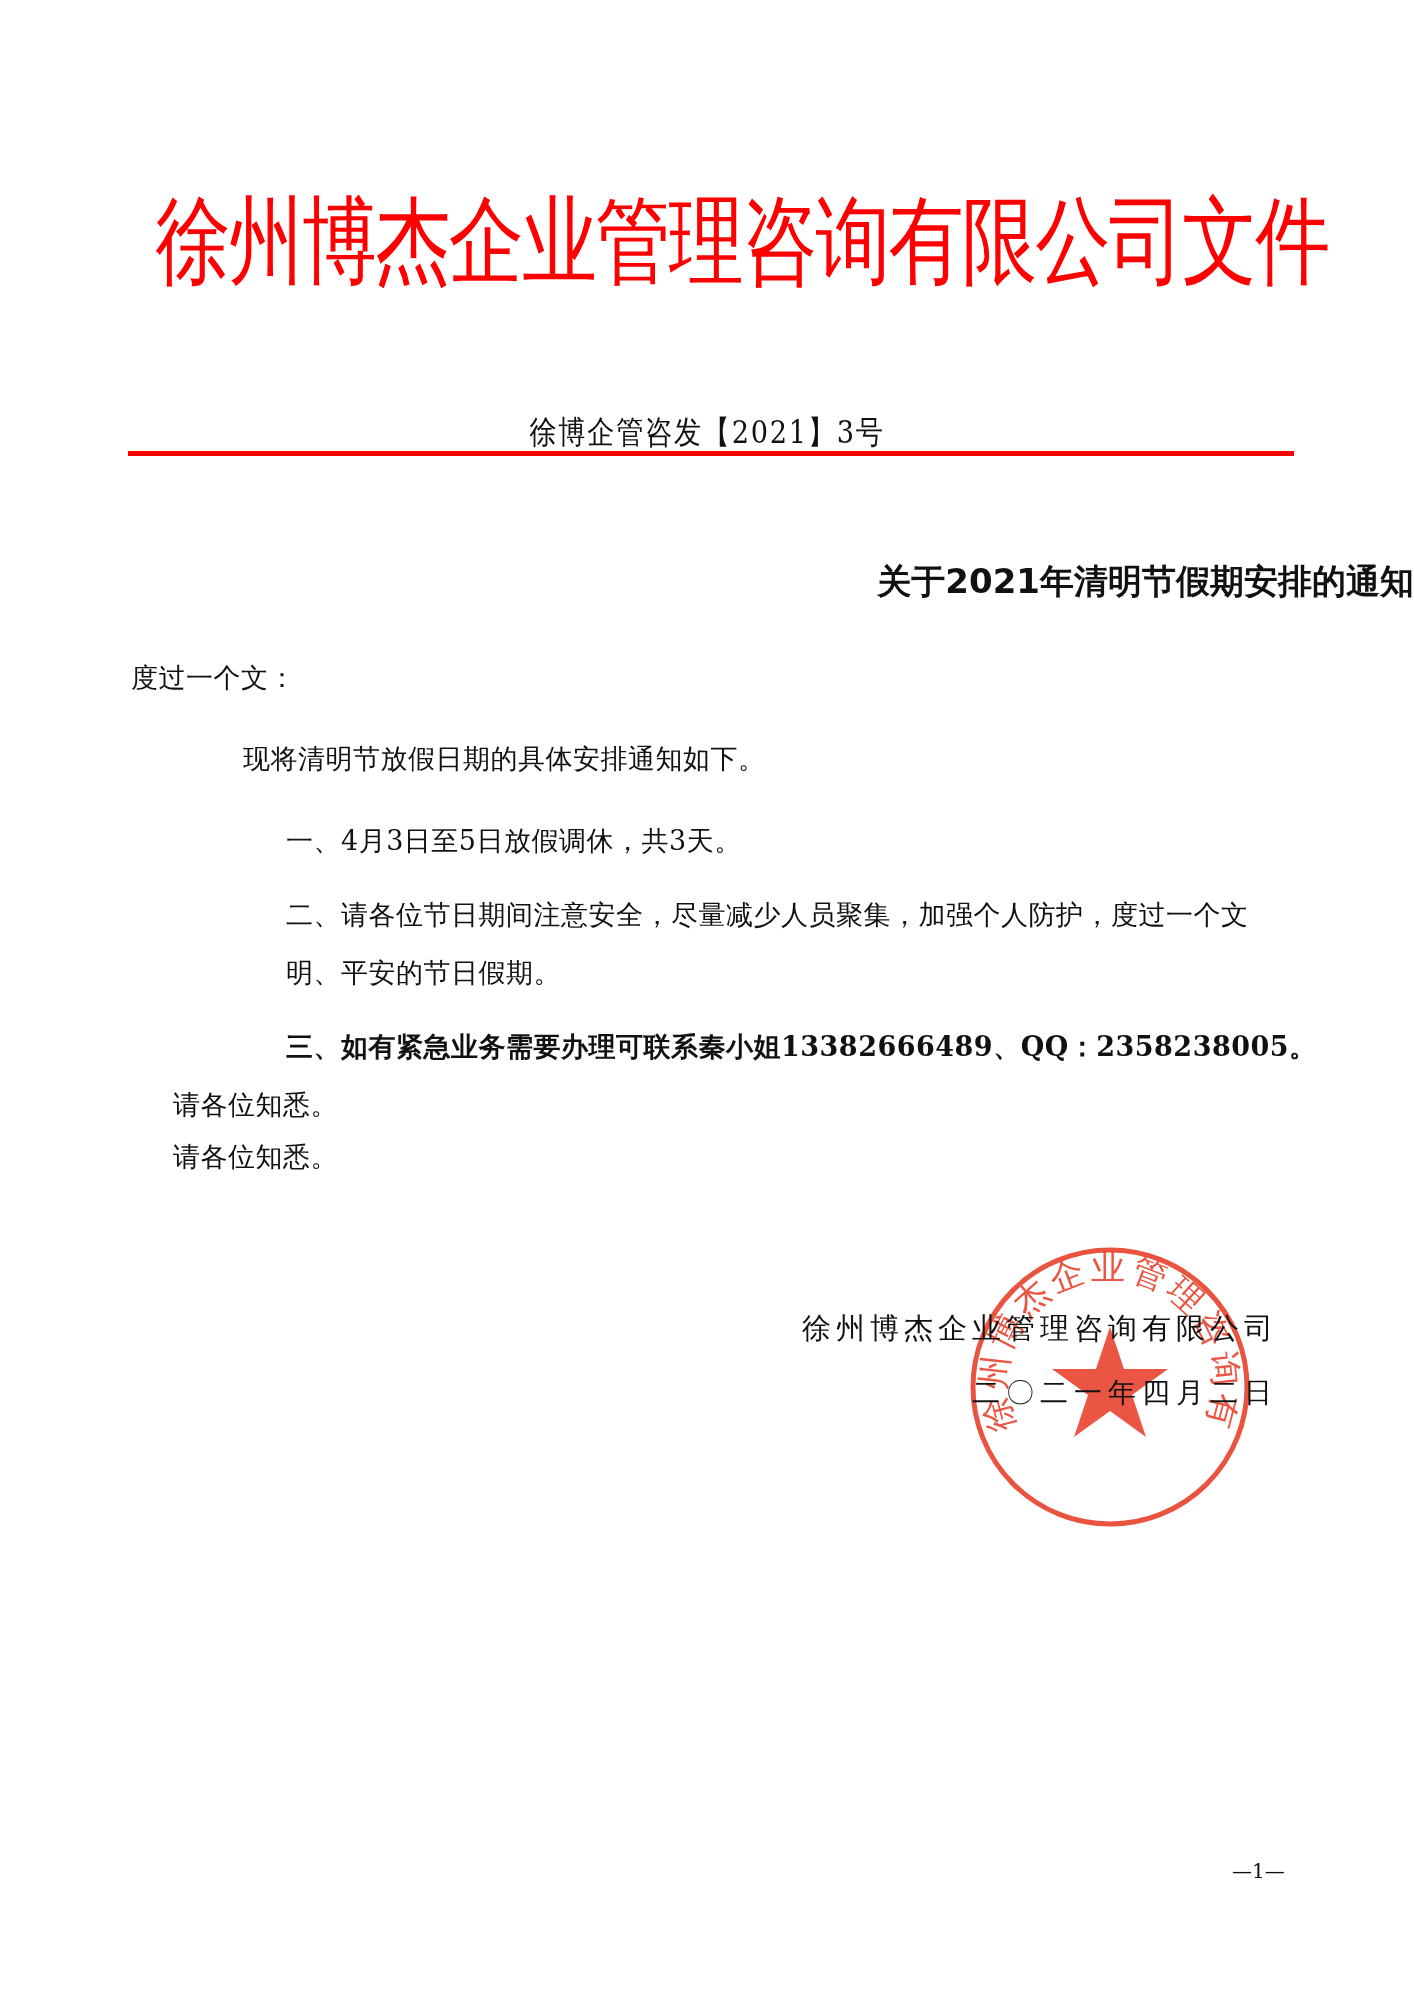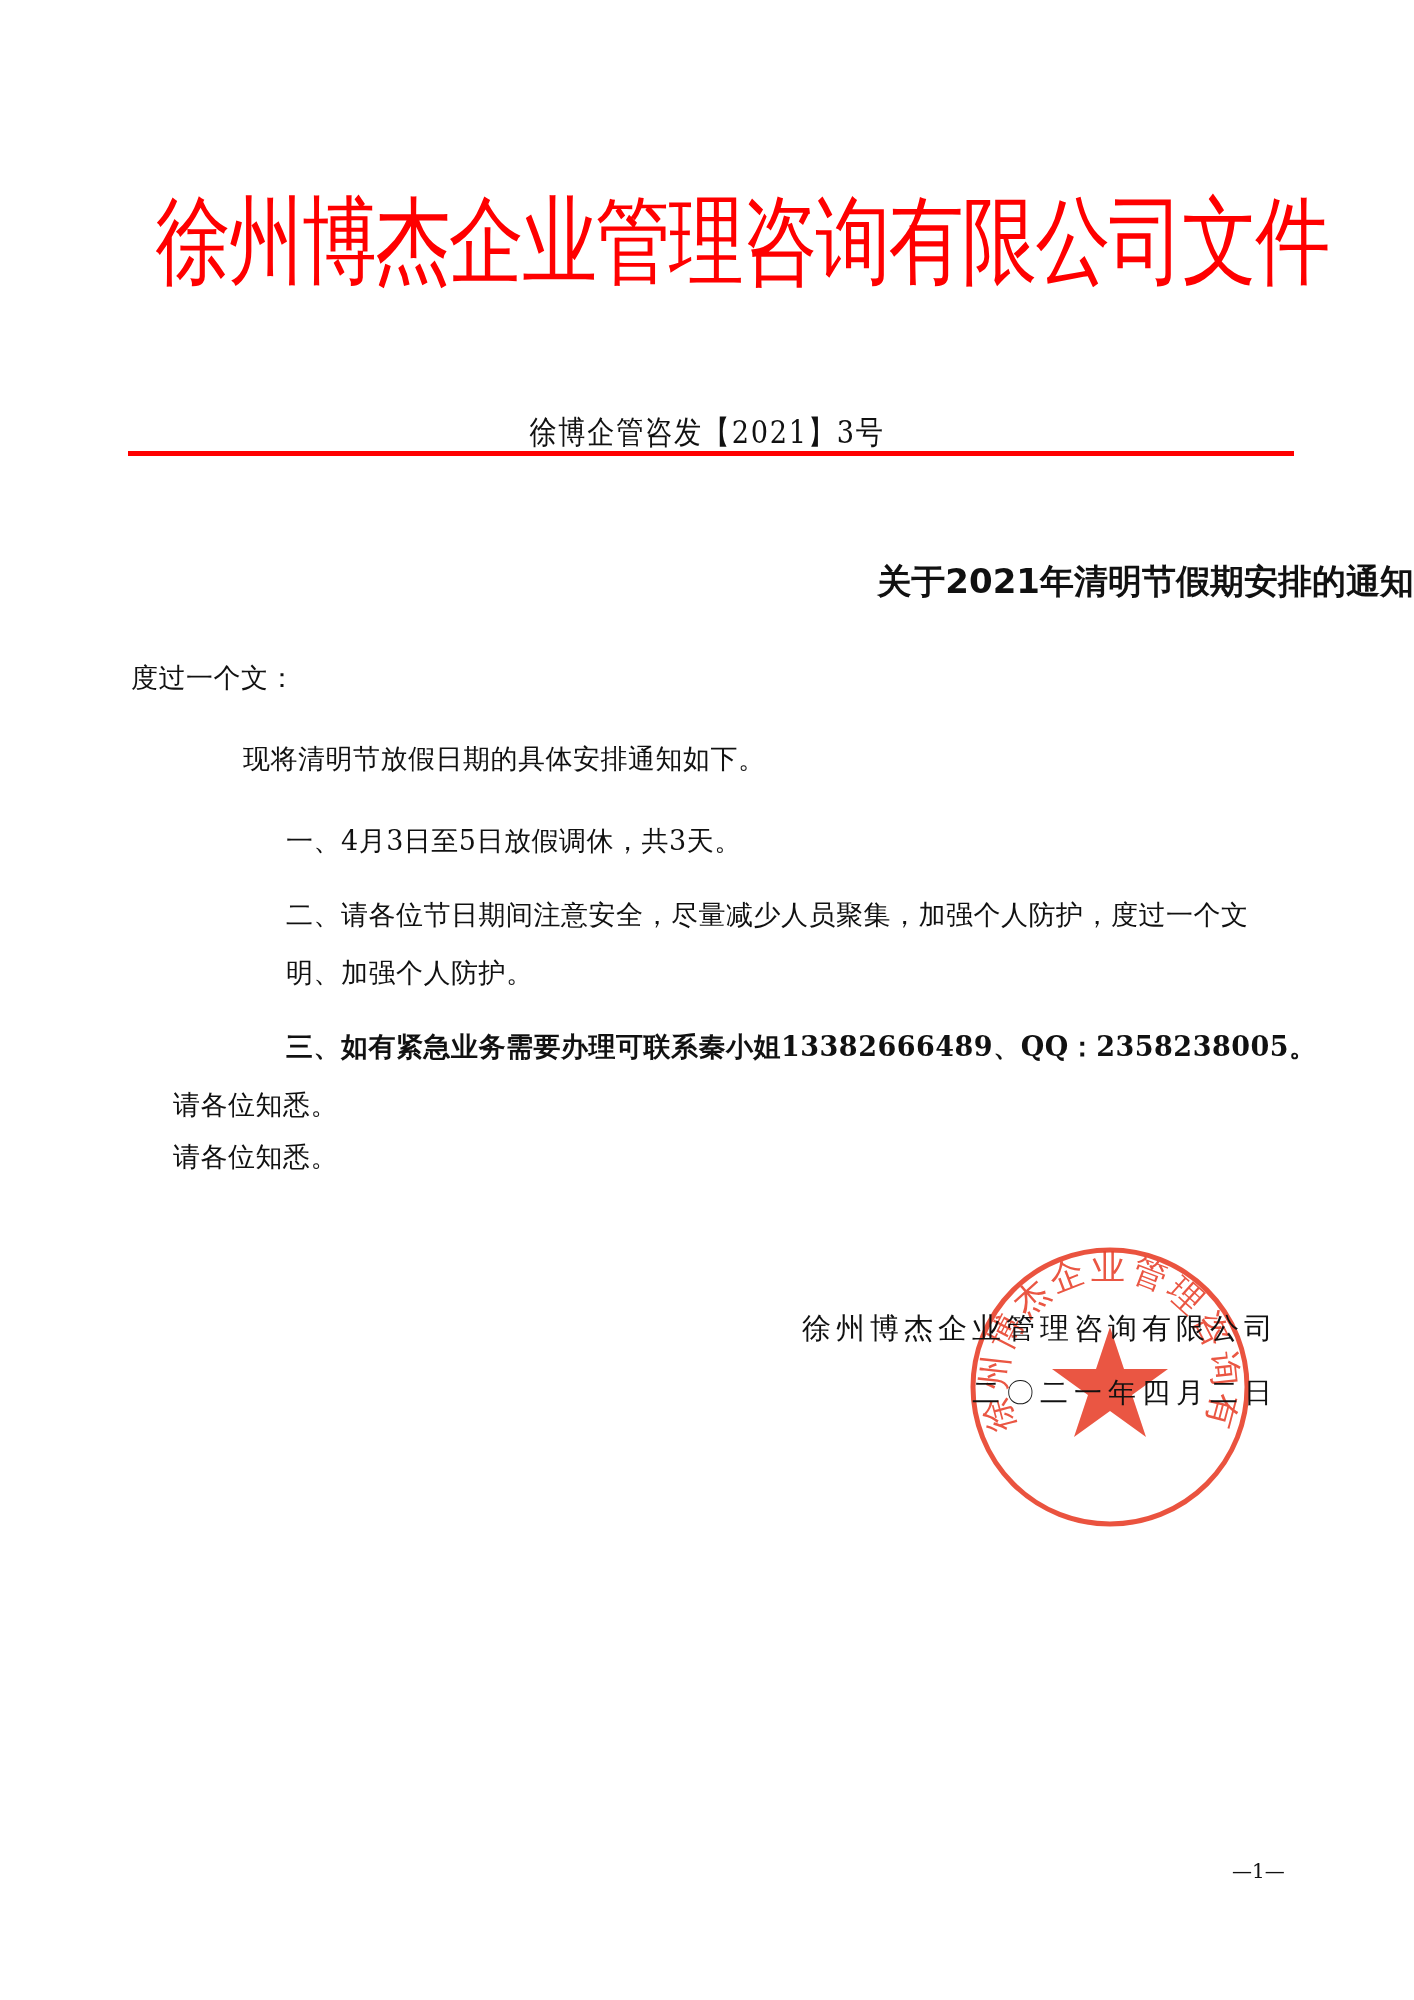--- a/index.html
+++ b/index.html
@@ -43,21 +43,21 @@
 <div class="abs red-head">徐州博杰企业管理咨询有限公司文件</div>
 <div class="abs doc-no">徐博企管咨发【2021】3号</div>
 <div class="abs red-rule"></div>
 
 <div class="abs notice-title">关于2021年清明节假期安排的通知</div>
 
 <div class="abs body-text salutation">度过一个文：</div>
 <div class="abs body-text intro">现将清明节放假日期的具体安排通知如下。</div>
 <div class="abs body-text item1">一、4月3日至5日放假调休，共3天。</div>
 <div class="abs body-text item2a">二、请各位节日期间注意安全，尽量减少人员聚集，加强个人防护，度过一个文</div>
-<div class="abs body-text item2b">明、加强个人防护。</div>
+<div class="abs body-text item2b">明、平安的节日假期。</div>
 <div class="abs body-text item3">三、如有紧急业务需要办理可联系秦小姐13382666489、QQ：2358238005。</div>
 <div class="abs body-text closing1">请各位知悉。</div>
 <div class="abs body-text closing2">请各位知悉。</div>
 
 <svg class="abs stamp" viewBox="0 0 284 284">
   <defs>
     <path id="sealArc" d="M 52 190 A 104 104 0 1 1 232 190"></path>
   </defs>
   <circle cx="142" cy="142" r="137" fill="none" stroke="#e8442f" stroke-width="5" opacity="0.92"></circle>
   <text font-family="DejaVu Sans, sans-serif" font-size="34" fill="#e8442f" opacity="0.9" letter-spacing="4">

